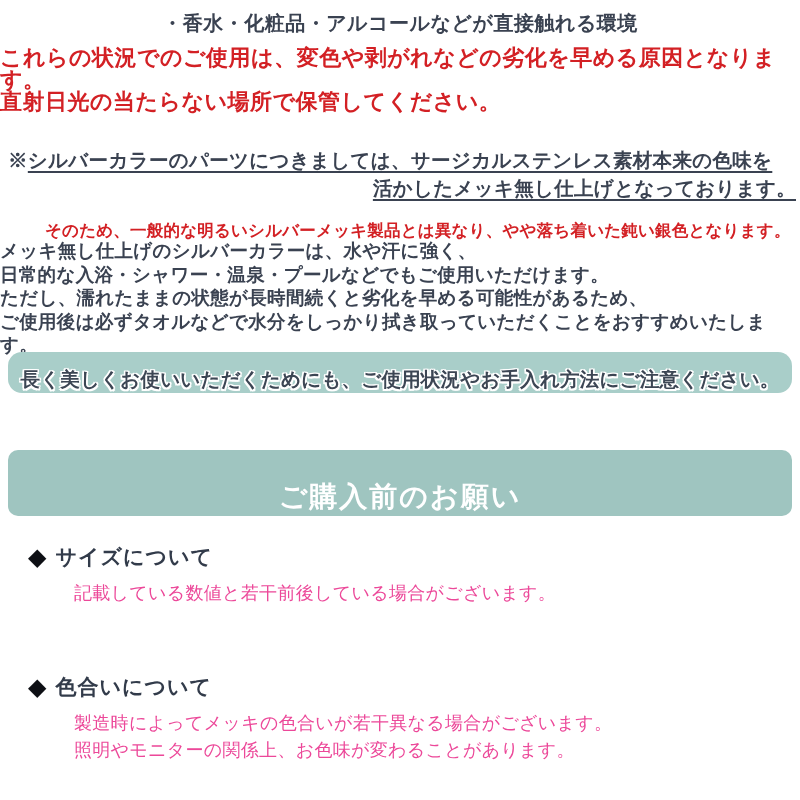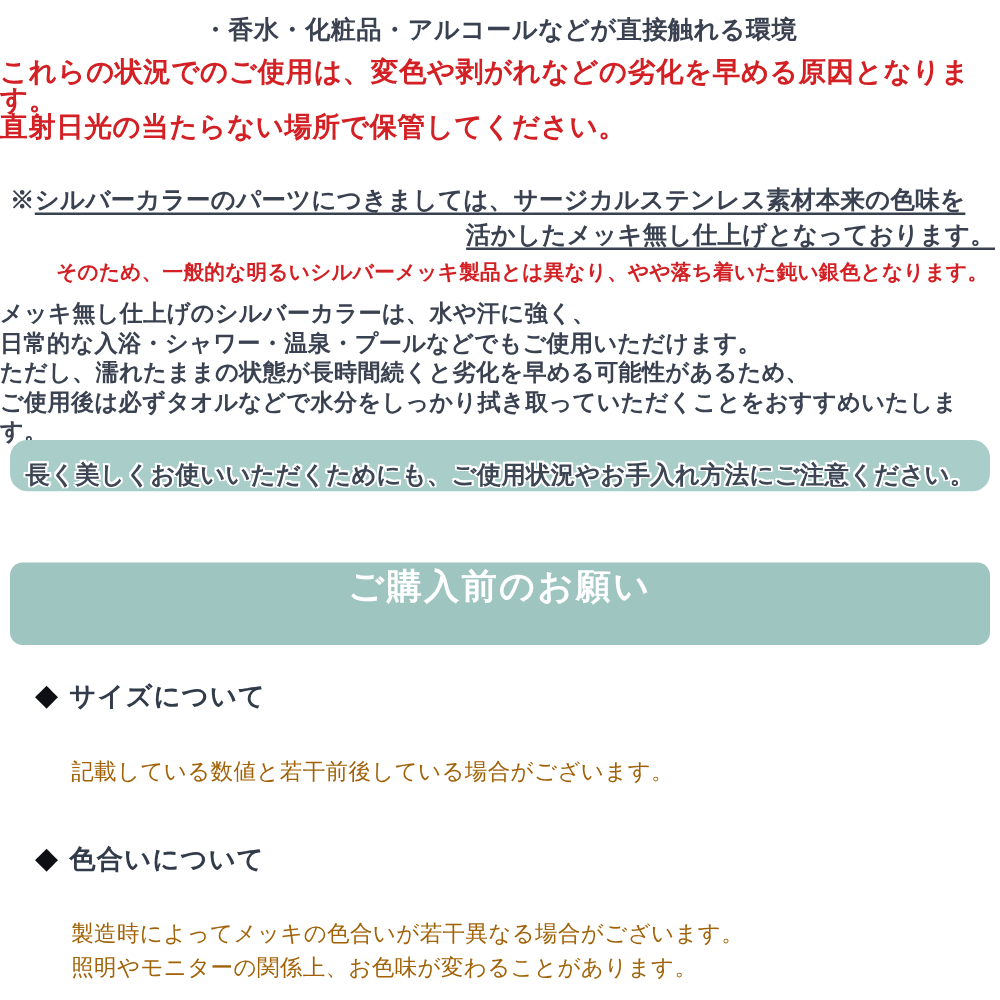--- a/index.html
+++ b/index.html
@@ -41,21 +41,21 @@
     line-height: 28px;
     letter-spacing: 0.3px;
   }
   .silver-note .ul {
     text-decoration: underline;
     text-decoration-thickness: 2px;
     text-underline-offset: 4px;
   }
   .silver-note .line2 { padding-left: 20px; text-align: right; }
   .silver-note .red-sub {
-    margin-top: 6px;
+    margin-top: 18px;
     padding-left: 37px;
     color: #d32024;
     font-size: 16.5px; font-weight: 700;
     line-height: 20px;
     letter-spacing: 0.2px;
   }
 
   
   .detail-block {
     position: absolute;
@@ -83,21 +83,21 @@
       -1.5px 1.5px 0 #fff, 1.5px 1.5px 0 #fff,
       0 -1.5px 0 #fff, 0 1.5px 0 #fff,
       -1.5px 0 0 #fff, 1.5px 0 0 #fff;
   }
 
   
   .title-banner {
     position: absolute;
     top: 450px; left: 8px; width: 784px; height: 66px;
     border-radius: 10px;
-    display: flex; align-items: flex-start; justify-content: center;
+    display: flex; align-items: flex-end; justify-content: center;
   }
   .title-banner span {
     color: #ffffff;
     font-size: 28px; font-weight: 700;
     letter-spacing: 2px;
   }
 
   
   .section-heading {
     position: absolute;
@@ -110,26 +110,25 @@
     color: #0d0f14;
     line-height: 1;
     margin-right: 9px;
   }
   .section-heading .label {
     font-size: 21px; font-weight: 700;
     letter-spacing: 1px;
   }
   .section-body {
     position: absolute;
-    left: 57px; right: 10px;
-    color: #a16207;
+    left: 74px; right: 10px;
+    color: #ec4899;
     font-size: 18px; font-weight: 400;
     line-height: 27px;
     letter-spacing: 0.3px;
-    margin-top: 24px;
   }
   #sec1-heading { top: 543px; }
   #sec1-body    { top: 580px; }
   #sec2-heading { top: 673px; }
   #sec2-body    { top: 710px; }
 </style>
 </head>
 <body>
 
 <div class="page">

